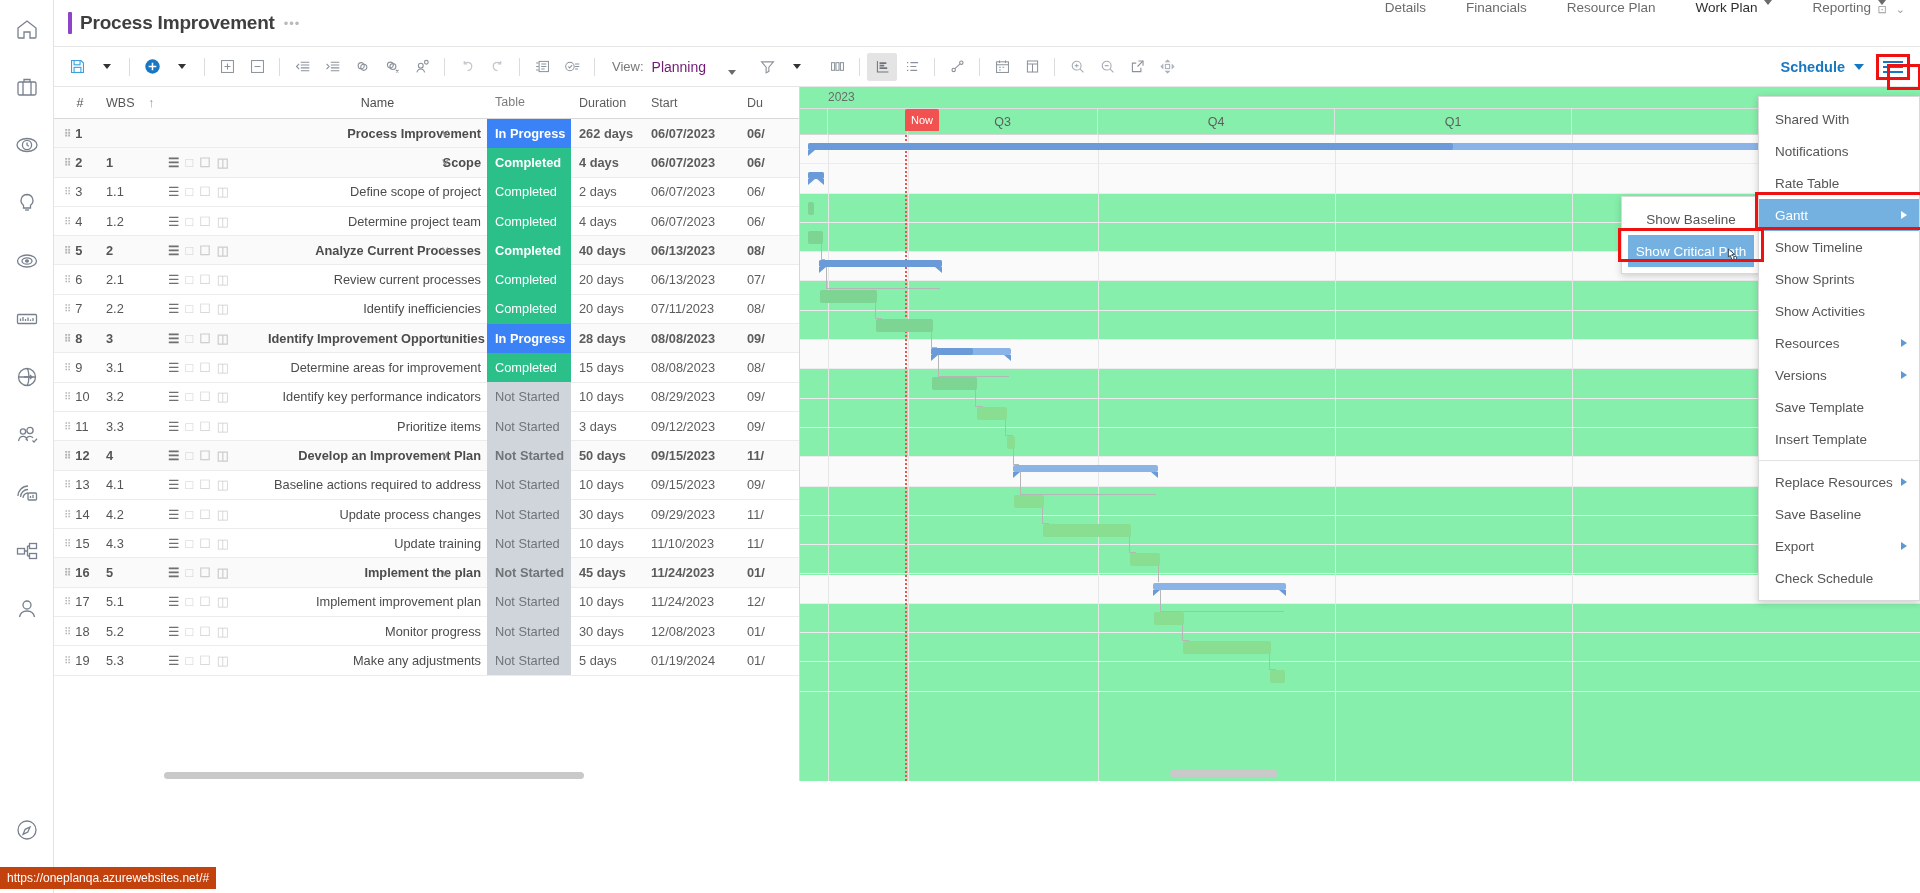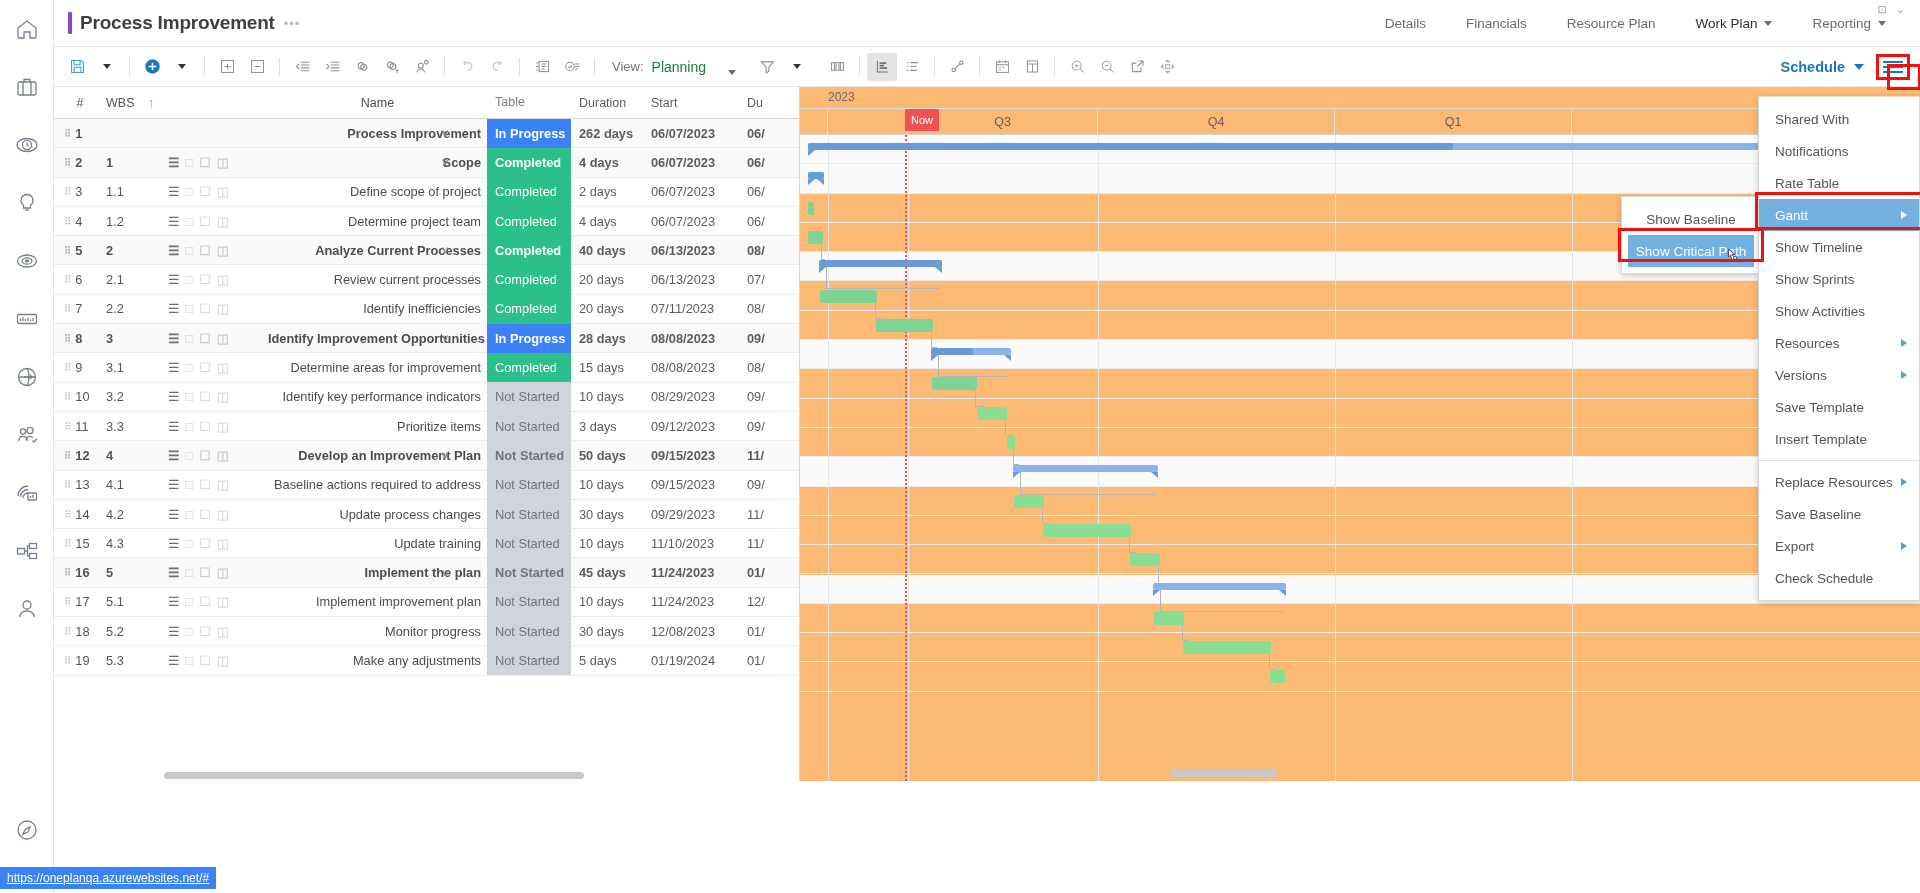--- a/index.html
+++ b/index.html
@@ -33,40 +33,40 @@
     width:4px; height:22px; background:#8e44c9; margin-left:14px; margin-right:8px;
     border-radius:1px;
   }
   .proj-title{
     font-size:19px; font-weight:bold; color:#3f3f3f; letter-spacing:-.2px;
   }
   .title-dots{ margin-left:9px; color:#b9b9b9; font-size:13px; letter-spacing:1px;}
   .topnav{ margin-left:auto; display:flex; align-items:center; gap:0; padding-right:14px;}
   .topnav a{
     color:#6b6b6b; text-decoration:none; font-size:13.5px; padding:0 20px;
-    display:flex; align-items:center; gap:7px; height:46px;
+    display:flex; gap:7px; height:46px;
   }
   .topnav a.active{ color:#2f2f2f; font-weight:normal; }
   .caret{ width:0;height:0;border-left:4.5px solid transparent;border-right:4.5px solid transparent;border-top:5px solid #6b6b6b;}
   .win-ctl{ position:absolute; right:12px; top:3px; color:#9b9b9b; font-size:11px; letter-spacing:3px;}
 
   
   .toolbar{
     position:absolute; left:54px; top:47px; width:1866px; height:40px;
     border-bottom:1px solid #e6e6e6; background:#fff;
     display:flex; align-items:center; padding-left:8px;
   }
   .tb{ width:30px;height:28px; display:flex;align-items:center;justify-content:center; cursor:pointer; border-radius:2px;}
   .tb svg{ width:17px; height:17px; }
   .tb.sel{ background:#e4e4e4; }
   .tb .cr{ width:0;height:0;border-left:4.5px solid transparent;border-right:4.5px solid transparent;border-top:5.5px solid #333;}
   .tb-sep{ width:1px; height:18px; background:#dcdcdc; margin:0 7px; }
   .tb-label{ color:#777; font-size:13px; margin:0 8px 0 10px;}
   .tb-view{
-    display:flex; align-items:flex-end; gap:22px; color:#15803d; font-size:14px; cursor:pointer;
+    display:flex; align-items:flex-end; gap:22px; color:#701a75; font-size:14px; cursor:pointer;
   }
   .toolbar-right{ margin-left:auto; display:flex; align-items:center; padding-right:10px; }
   .sched-btn{
     display:flex; align-items:center; gap:9px; color:#1678c2; font-size:14.5px;
     font-weight:bold; cursor:pointer; padding-right:12px;
   }
   .sched-btn .cr{ width:0;height:0;border-left:5px solid transparent;border-right:5px solid transparent;border-top:6px solid #1678c2;}
   .hamburger{
     width:34px;height:26px; border:3px solid #ee1111; display:flex; align-items:center; justify-content:center;
     cursor:pointer;
@@ -91,21 +91,21 @@
   .c-status{ width:84px; height:29.3px; display:flex; align-items:center; padding-left:8px; white-space:nowrap; overflow:hidden;}
   .st-completed{ background:#2bc08a; color:#fff;}
   .st-progress{ background:#3b82f6; color:#fff;}
   .st-notstarted{ background:#cfd5da; color:#6f7479;}
   .c-dur{ width:72px; padding-left:8px; color:#5c5c5c;}
   .c-start{ width:96px; padding-left:8px; color:#5c5c5c;}
   .c-due{ width:60px; padding-left:8px; color:#5c5c5c; overflow:hidden; white-space:nowrap;}
   .ghead .c-name{ text-align:center; padding-right:0;}
 
   
-  .gantt{ position:absolute; left:800px; top:87px; width:1120px; height:694px; background:#fdba74; overflow:hidden;}
+  .gantt{ position:absolute; left:800px; top:87px; width:1120px; height:694px; background:#86efac; overflow:hidden;}
   .g-year{ height:22px; border-bottom:1px solid #e0e0e0; position:relative; }
   .g-year span{ position:absolute; left:28px; top:3px; color:#6b6b6b; font-size:12px;}
   .g-q{ height:26px; border-bottom:1px solid #d6d6d6; position:relative; }
   .qcell{ position:absolute; top:0; height:26px; border-right:1px solid #e0e0e0; color:#5e5e5e;
           font-size:12.5px; display:flex; align-items:center; justify-content:center;}
   .nowflag{ position:absolute; top:0px; width:34px; height:22px; background:#f2524f; color:#fff;
             font-size:11px; display:flex; align-items:center; justify-content:center; border-radius:2px 2px 0 0;}
   .g-body{ position:absolute; top:48px; left:0; width:1120px; height:646px; }
   .g-row{ position:absolute; left:0; width:1120px; height:29.3px; border-bottom:1px solid #ececec;}
   .g-row.alt{ background:#fafafa;}
@@ -145,22 +145,22 @@
   .cursor{ position:absolute; z-index:60; width:18px; height:22px;}
 
   
   .bottombar{
     position:absolute; left:54px; top:781px; width:1866px; height:112px;
     border-top:1px solid #e0e0e0; background:#fff;
   }
   .bb-inner{ display:flex; align-items:center; height:38px; padding-left:60px; gap:28px; color:#6e6e6e; font-size:13.5px;}
   .bb-inner .cr{ width:0;height:0;border-left:4.5px solid transparent;border-right:4.5px solid transparent;border-top:5px solid #6e6e6e;}
   .statusurl{
-    position:absolute; left:0; top:-2px; background:#3b82f6; color:#fff;
-    font-size:12px; padding:4px 7px; z-index:55;text-decoration:underline;
+    position:absolute; left:0; top:-2px; background:#c2410c; color:#fff;
+    font-size:12px; padding:4px 7px; z-index:55;
   }
   .fab{
     position:absolute; right:28px; top:-28px; width:46px; height:46px; border-radius:50%;
     background:#1ca9e0; box-shadow:0 2px 6px rgba(0,0,0,.3);
     display:flex; align-items:center; justify-content:center; color:#fff; cursor:pointer;
   }
 </style>
 </head>
 <body>
 

